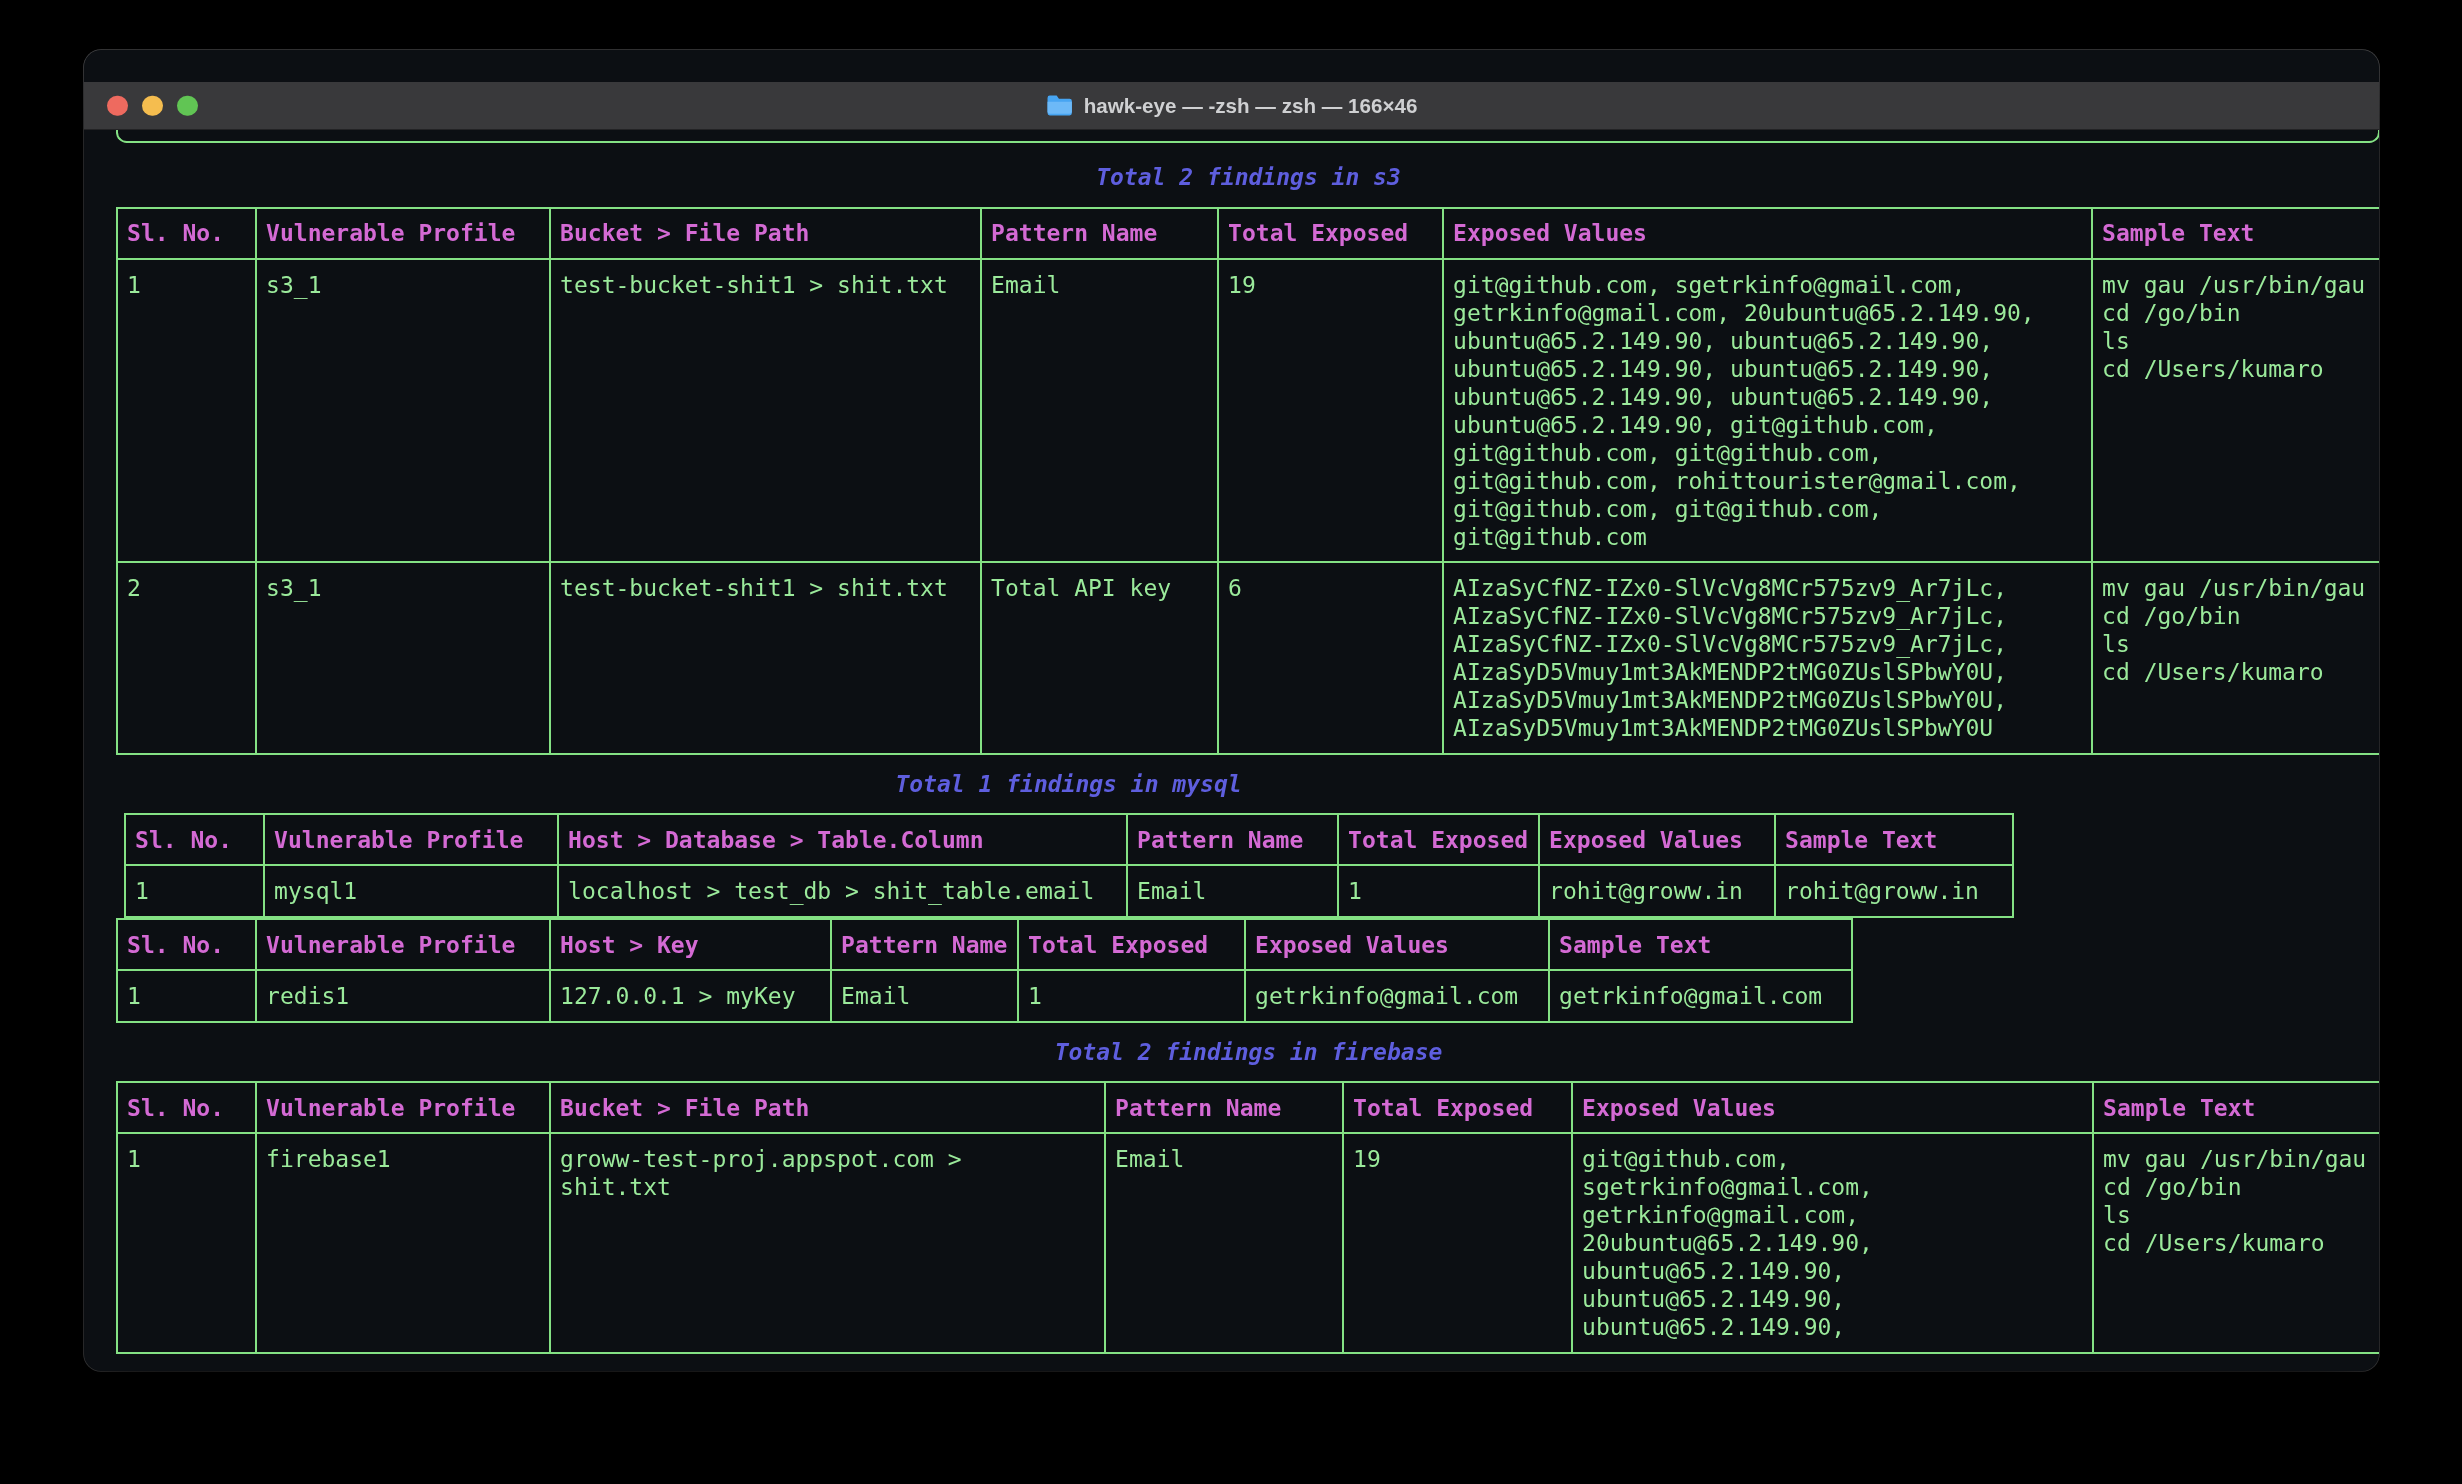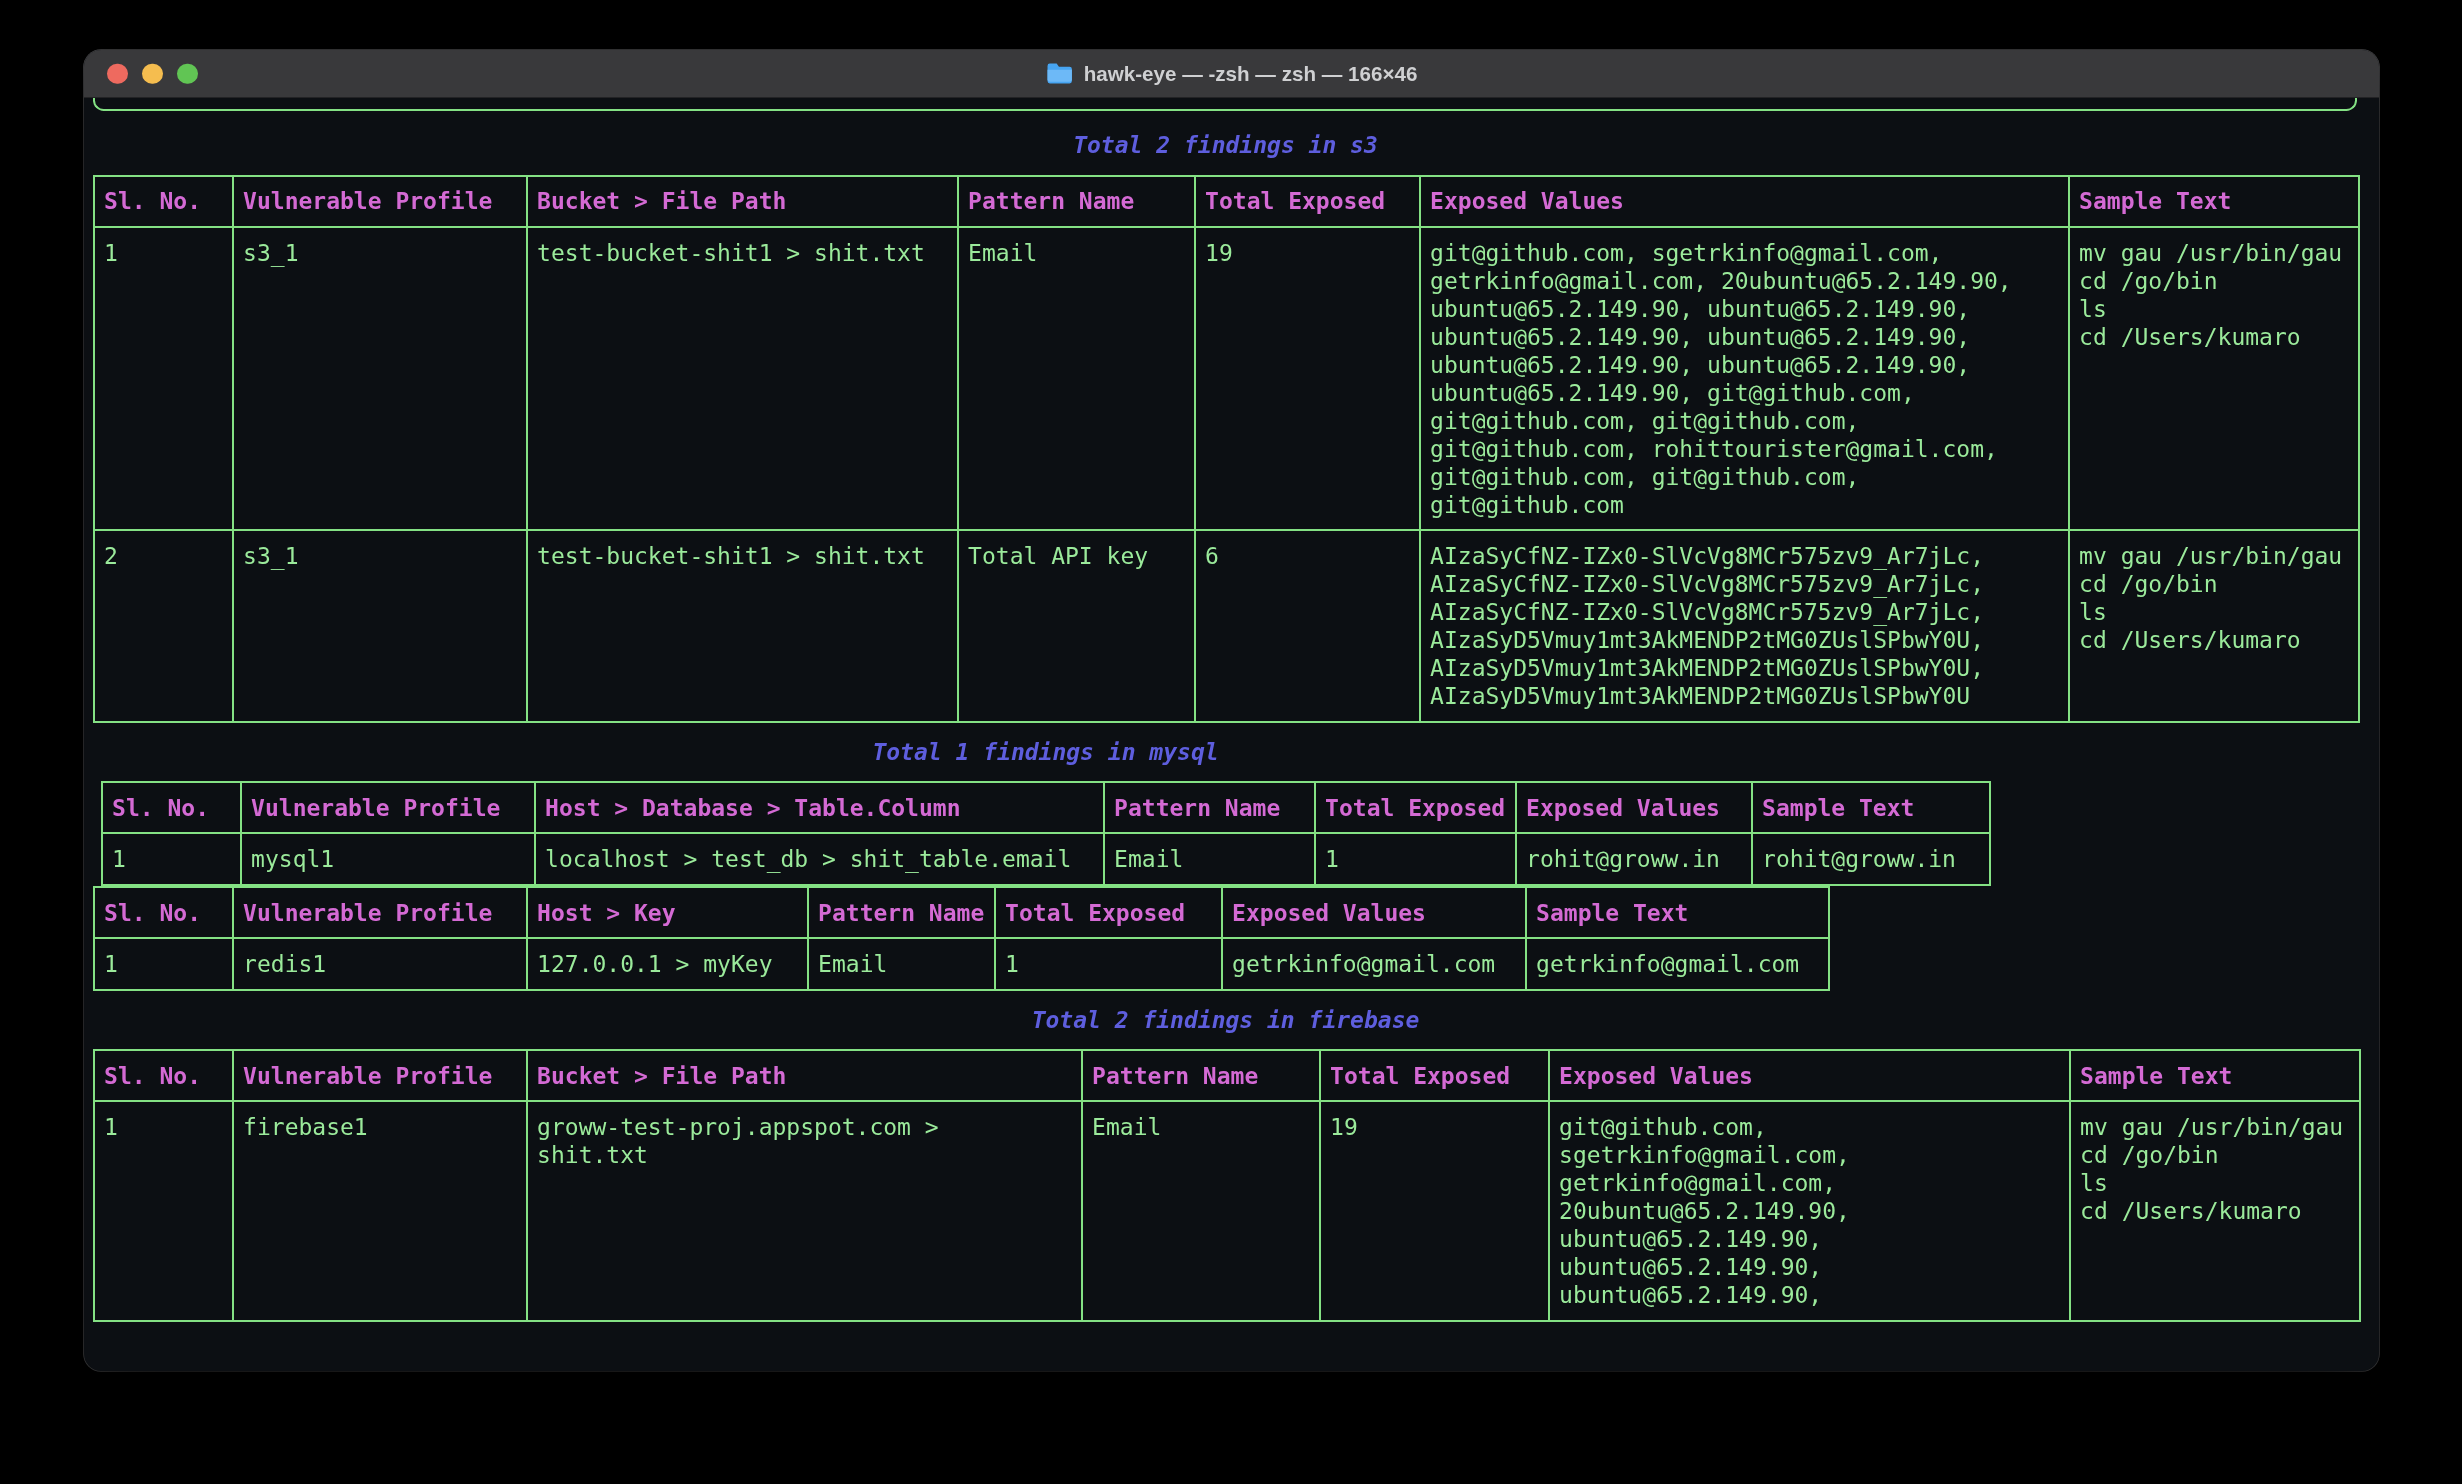--- a/index.html
+++ b/index.html
@@ -14,34 +14,34 @@
     width:2462px;height:1484px;background:#000;position:relative;
     font-family:"DejaVu Sans Mono",monospace;overflow:hidden;
   }
   .window{
     position:absolute;left:84px;top:50px;width:2295px;height:1321px;
     border-radius:17px;overflow:hidden;background:var(--termbg);
     box-shadow:0 30.5px 76px rgba(0,0,0,.75), 0 0 0 0.8px #4c4c4e;
   }
   .titlebar{
     height:47px;background:#39393b;border-bottom:0.8px solid #232325;
-    display:flex;align-items:center;justify-content:center;position:relative;
+    display:flex;align-items:center;justify-content:center;position:relative;margin-top:32px;
   }
   .traffic{position:absolute;left:23px;top:50%;transform:translateY(-50%);display:flex;gap:14.5px}
   .dot{width:20.6px;height:20.6px;border-radius:50%}
   .dot.red{background:#ee6a5f}
   .dot.yellow{background:#f5bd4f}
   .dot.green{background:#61c554}
   .titletext{
     font-family:"Liberation Sans",sans-serif;font-size:20.6px;font-weight:700;
     color:#cfd0d2;display:flex;align-items:center;gap:10.7px;
   }
   .folder-icon{display:inline-flex;align-items:center}
   .content{
-    padding:0 9px;height:1273px;overflow:hidden;color:var(--tgreen);
+    padding:0 32px;height:1273px;overflow:hidden;color:var(--tgreen);
   }
   .partial-box{
     height:11.4px;width:2260px;
     border:2.3px solid var(--green);border-top:none;
     border-radius:0 0 10.7px 10.7px;margin-bottom:20px;
   }
   .section-title{
     font-size:23px;line-height:28px;font-weight:bold;font-style:italic;
     color:var(--blue);text-align:center;margin:15.2px 0;
   }

